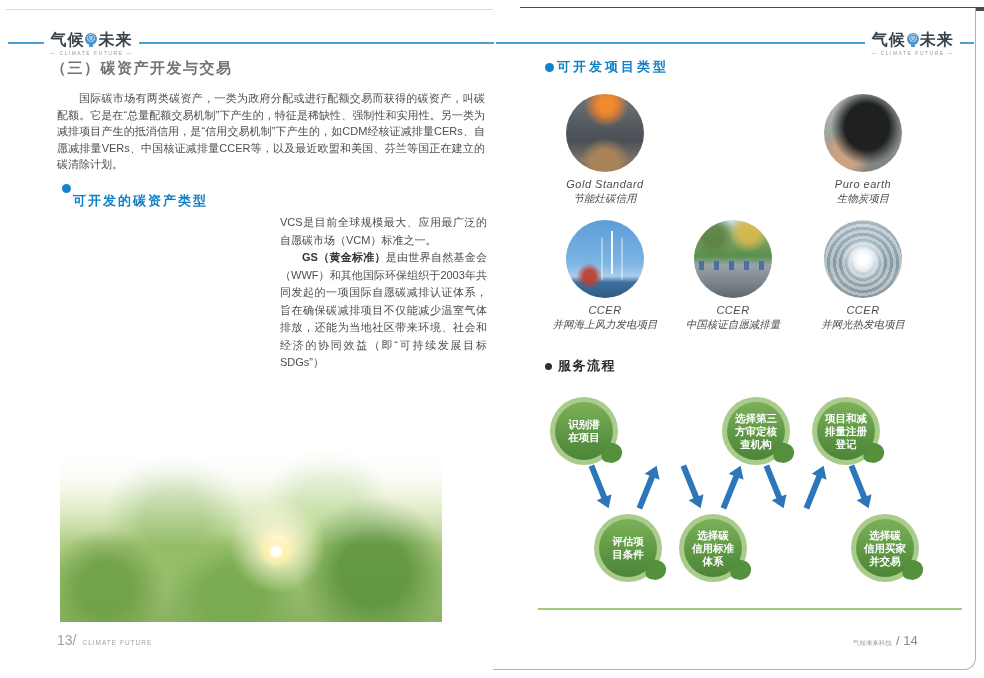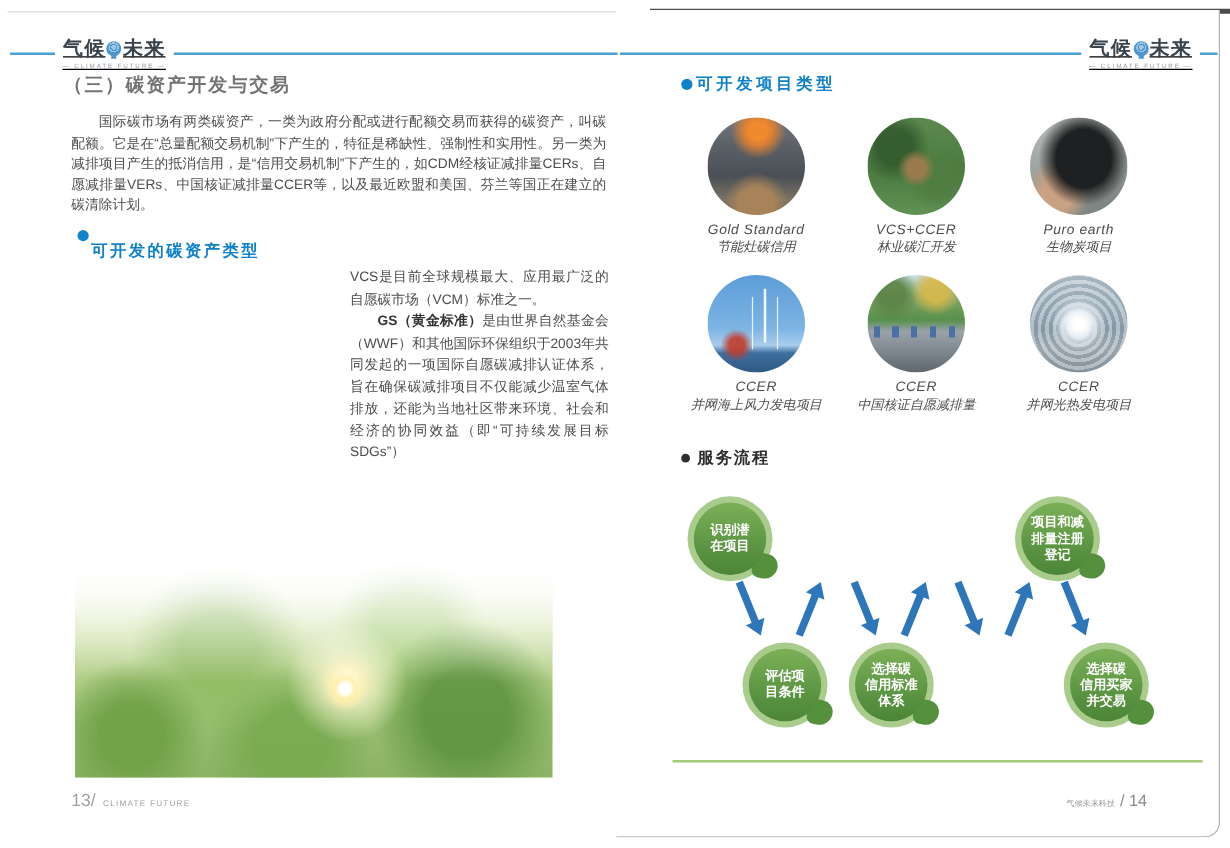--- a/index.html
+++ b/index.html
@@ -9,21 +9,21 @@
 
   
   .top-edge-light { position:absolute; left:6px; top:9px; width:514px; height:1px; background:#d9d9d9; }
   .top-edge-dark  { position:absolute; left:520px; top:7px; width:464px; height:4px; background:#4c4c4c; }
 
   .right-page-frame { position:absolute; left:493px; top:8px; width:483px; height:662px;
                       border-right:1px solid #b3b3b3; border-bottom:1px solid #b3b3b3;
                       border-radius:0 0 12px 0; background:#fff; }
 
   
-  .hdr { position:absolute; display:flex; align-items:center; height:34px;text-decoration:underline; }
+  .hdr { position:absolute; display:flex; align-items:center; height:34px; }
   .hdr-left  { left:8px;  top:26px; width:486px; }
   .hline { height:2px; background:#4a9fd4; }
   .logo { display:flex; flex-direction:column; align-items:center; padding:0 6px; }
   .logo-row { display:flex; align-items:center; font-weight:bold; font-size:16px;
               color:#39434c; letter-spacing:1px; line-height:17px; }
   .bulb { display:inline-block; width:12px; height:12px; margin:0 1px; border-radius:50%;
           background:radial-gradient(circle at 50% 40%, #9cc6e5 0 2px, #4d95cc 2px 3px, #9cc6e5 3px 4px, #4d95cc 4px 6px);
           position:relative; }
   .bulb::after { content:""; position:absolute; left:4px; bottom:-2px; width:4px; height:3px; background:#4d95cc; }
   .logo-sub { font-size:5px; color:#8d9aa4; letter-spacing:1.5px; margin-top:2px; white-space:nowrap; }
@@ -200,27 +200,20 @@
       <span>可开发项目类型</span>
     </div>
 
     <div class="project" style="left:46px; top:94px;">
       <div class="pcircle img-cookstove"></div>
       <div class="pcap">
           <div class="en">Gold Standard</div>
           <div class="cn">节能灶碳信用</div>
         </div>
     </div>
-    <div class="project" style="left:174px; top:94px;">
-      <div class="pcircle img-forest"></div>
-      <div class="pcap">
-          <div class="en">VCS+CCER</div>
-          <div class="cn">林业碳汇开发</div>
-        </div>
-    </div>
     <div class="project" style="left:304px; top:94px;">
       <div class="pcircle img-biochar"></div>
       <div class="pcap">
           <div class="en">Puro earth</div>
           <div class="cn">生物炭项目</div>
         </div>
     </div>
 
     <div class="project" style="left:46px; top:220px;">
       <div class="pcircle img-windfarm"></div>
@@ -248,20 +241,27 @@
       <span class="dot"></span>
       <span>服务流程</span>
     </div>
 
     <div class="bubble" style="left:57px;  top:397px;">
         <div class="bubble-inner">
           <span>识别潜
 在项目</span>
         </div>
       </div>
+    <div class="bubble" style="left:229px; top:397px;">
+        <div class="bubble-inner">
+          <span>选择第三
+方审定核
+查机构</span>
+        </div>
+      </div>
     <div class="bubble" style="left:319px; top:397px;">
         <div class="bubble-inner">
           <span>项目和减
 排量注册
 登记</span>
         </div>
       </div>
 
     <div class="arrow down" style="left:99px;  top:464px;">
         <div class="shaft"></div>

